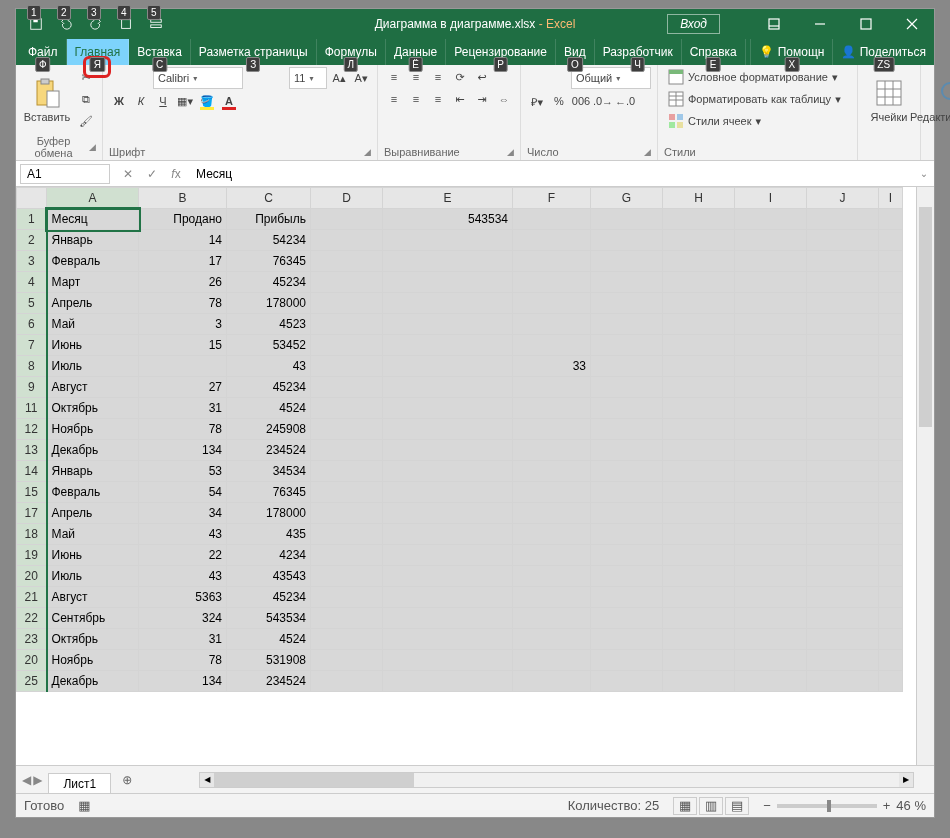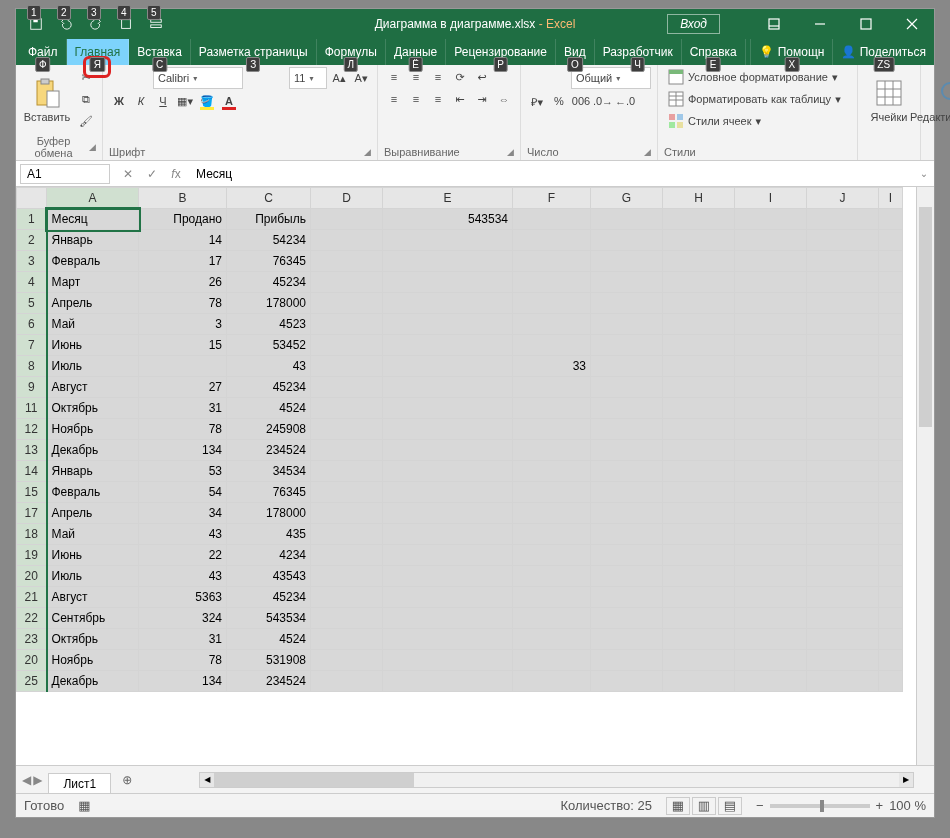--- a/index.html
+++ b/index.html
@@ -717,17 +717,17 @@
     <span>Количество: 25</span>
     <div class="viewbtns">
       <span>▦</span>
       <span>▥</span>
       <span>▤</span>
     </div>
     <div class="zoom">
       <span>−</span>
       <div class="zoom-slider"></div>
       <span>+</span>
-      <span>100 %</span>
+      <span>46 %</span>
     </div>
   </div>
 
 </div>
 
 </body></html>

